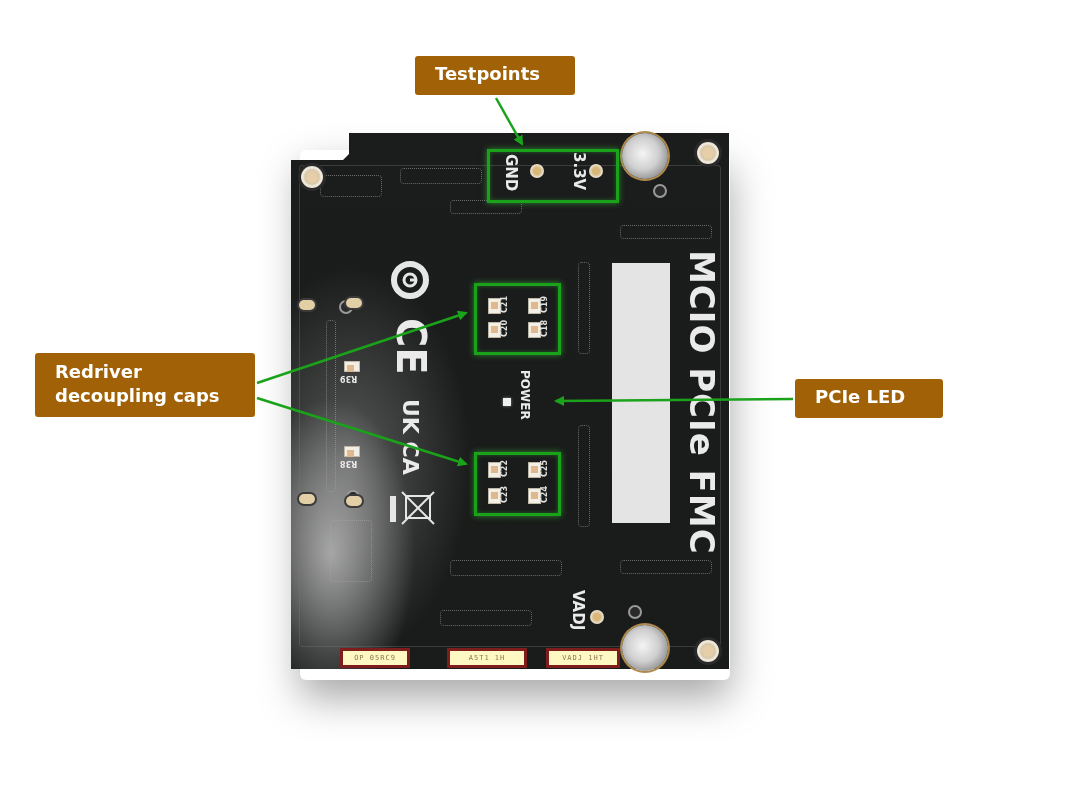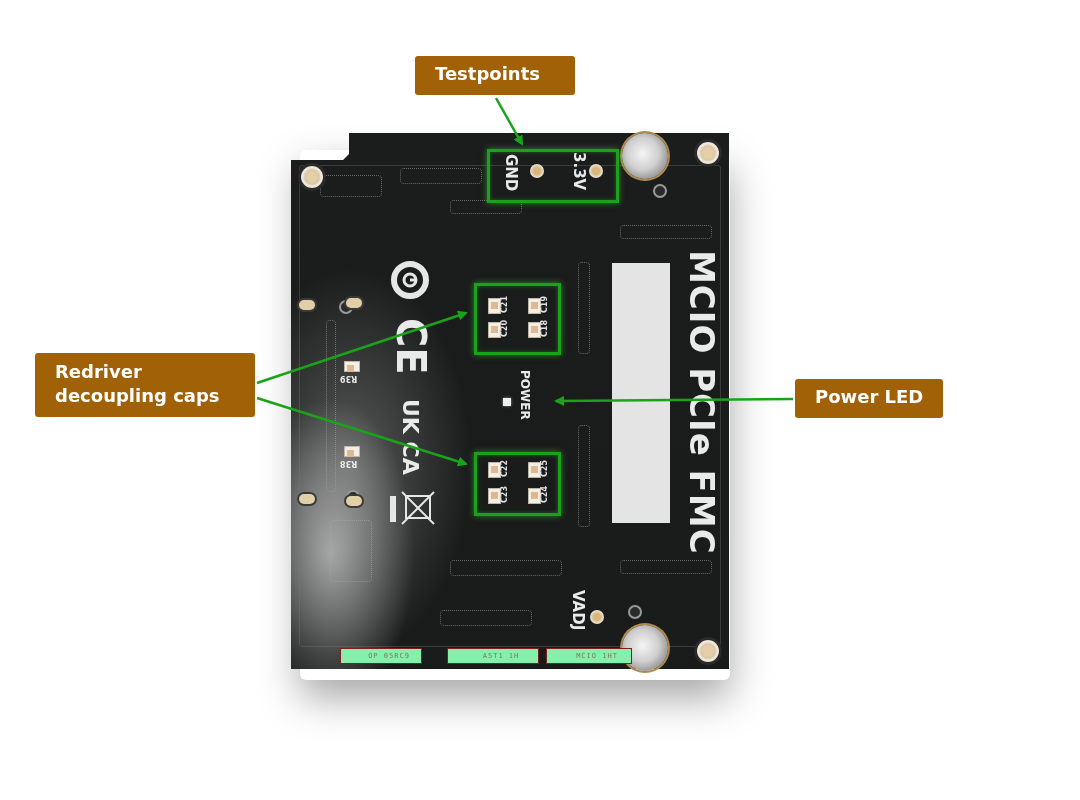--- a/index.html
+++ b/index.html
@@ -44,23 +44,22 @@
     }
     .via-ring {
       position: absolute; width: 10px; height: 10px; border-radius: 50%;
       border: 2px solid #9a9a9a; background: #2a2a2a;
     }
     .tp {
       position: absolute; width: 14px; height: 14px; border-radius: 50%;
       background: radial-gradient(circle, #d9b77a 35%, #e7dcc6 60%, #f3f0e9 100%);
     }
     .gold-pad {
-      position: absolute; height: 14px; background: #86efac;
-      border: 1px solid #7f1d1d;
-      padding-left: 16px;
+      position: absolute; height: 14px; background: #fef9c3;
+      border: 3px solid #7f1d1d;
     }
     .gold-pad span { display: block; font-size: 7px; color: #8e7450; letter-spacing: 1px; text-align: center; line-height: 14px; font-family: "DejaVu Sans Mono", monospace; }
 
     .silk { color: #eaeaea; position: absolute; font-weight: bold; white-space: nowrap; }
     .vtext { writing-mode: vertical-rl; }
 
     .label-rect {
       position: absolute; left: 612px; top: 263px; width: 58px; height: 260px; background: #e4e4e4;
     }
 
@@ -133,21 +132,21 @@
   <div class="small-pad" style="left:299px;top:494px;"></div>
   <div class="small-pad" style="left:346px;top:496px;"></div>
 
   <div class="gold-pad" style="left:340px;top:648px;width:64px;">
       <span>OP 05RC9</span>
     </div>
   <div class="gold-pad" style="left:437px;top:648px;width:74px;margin-left:10px;">
       <span>A5T1 1H</span>
     </div>
   <div class="gold-pad" style="left:546px;top:648px;width:68px;">
-      <span>MCIO 1HT</span>
+      <span>VADJ 1HT</span>
     </div>
 
   <div class="tp" style="left:530px;top:164px;"></div>
   <div class="tp" style="left:589px;top:164px;"></div>
   <div class="silk vtext" style="left:502px;top:154px;font-size:15px;">GND</div>
   <div class="silk vtext" style="left:570px;top:152px;font-size:15px;">3.3V</div>
   <div class="green-box" style="left:487px;top:149px;width:126px;height:48px;"></div>
 
   <div class="tp" style="left:590px;top:610px;"></div>
   <div class="silk vtext" style="left:569px;top:590px;font-size:15px;">VADJ</div>
@@ -218,16 +217,16 @@
   </svg>
 
   <div class="callout" style="left:415px;top:56px;width:160px;height:39px;">
     <div class="callout-inner" style="left:20px;top:6px;">Testpoints</div>
   </div>
   <div class="callout" style="left:35px;top:353px;width:220px;height:64px;">
     <div class="callout-inner" style="left:20px;top:7px;">Redriver
 decoupling caps</div>
   </div>
   <div class="callout" style="left:795px;top:379px;width:148px;height:39px;">
-    <div class="callout-inner" style="left:20px;top:6px;">Power LED</div>
+    <div class="callout-inner" style="left:20px;top:6px;">PCIe LED</div>
   </div>
 
 </div>
 
 </body></html>

